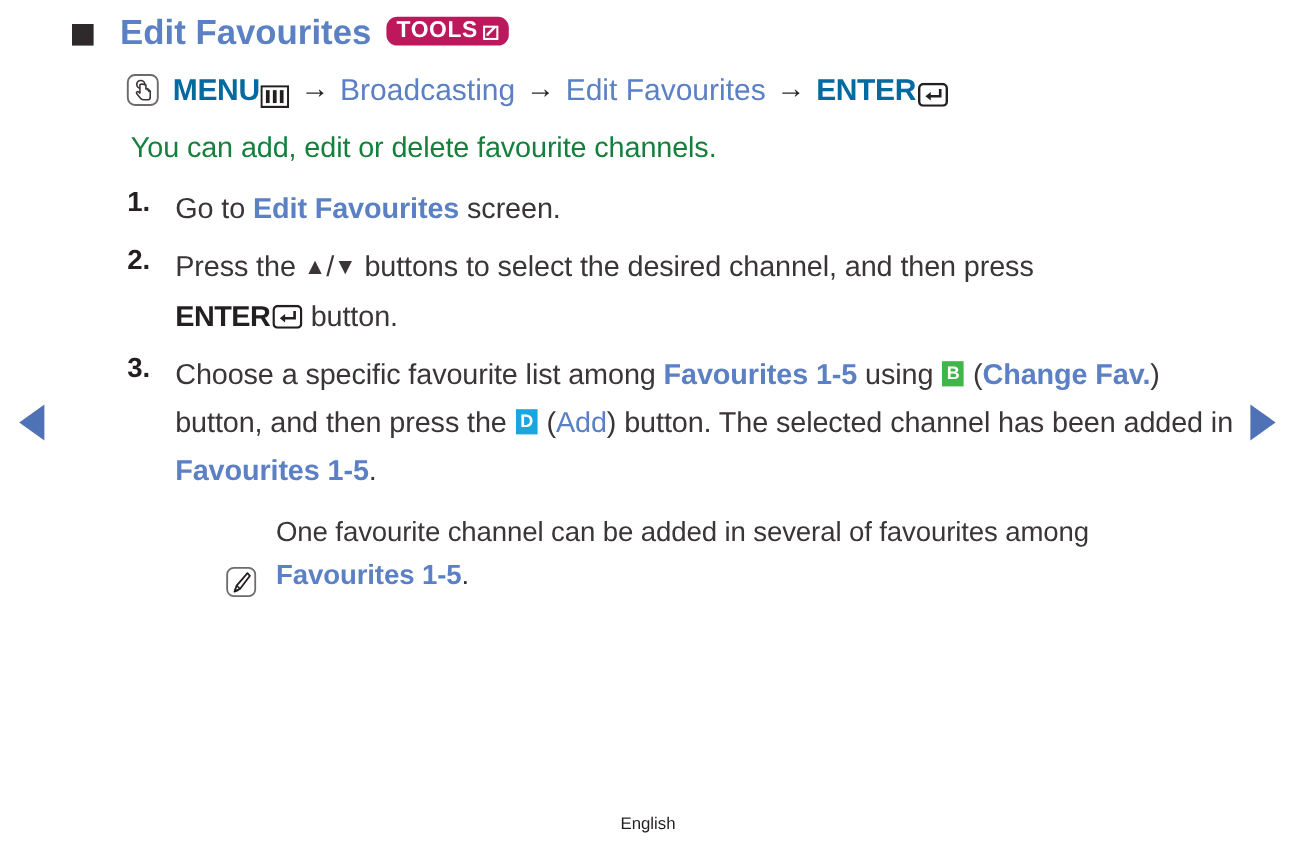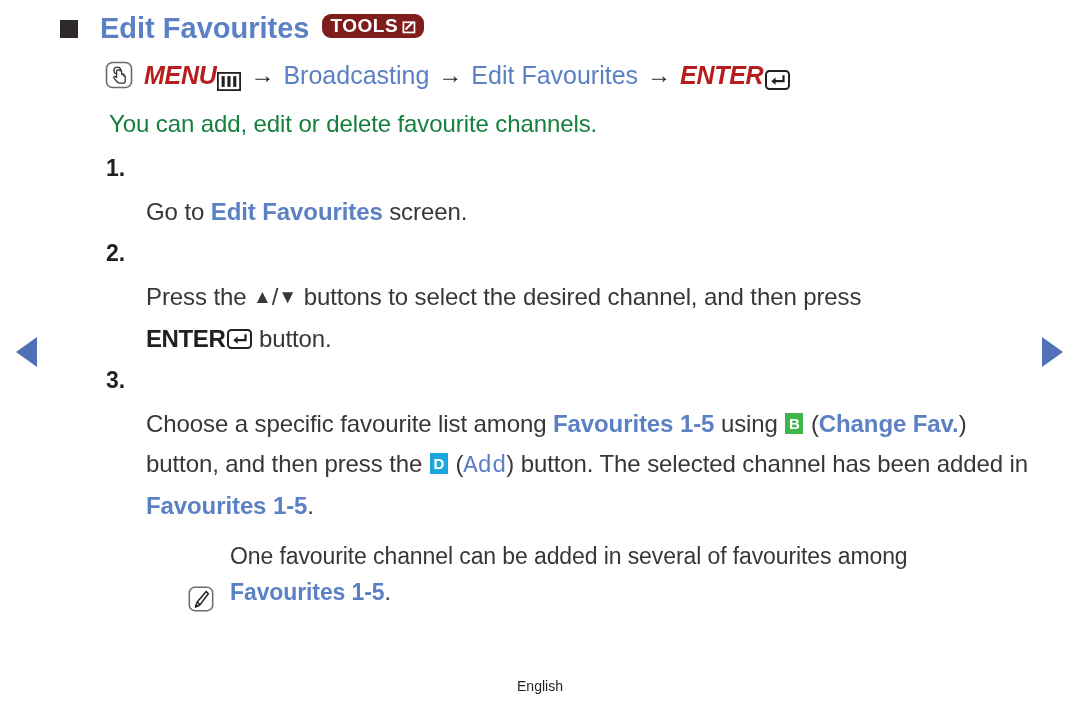--- a/index.html
+++ b/index.html
@@ -63,21 +63,21 @@
     font-weight: bold;
     color: #5b80c4;
     letter-spacing: 0px;
     white-space: nowrap;
   }
 
   
   .tools-badge {
     display: inline-flex;
     align-items: center;
-    background: #7f1d1d;
+    background: #be185d;
     color: #ffffff;
     border-radius: 9px;
     padding: 2px 7px 3px 9px;
     margin-left: 12px;
     font-size: 19px;
     font-weight: bold;
     letter-spacing: 0.5px;
     vertical-align: middle;
     position: relative;
     top: -3px;
@@ -103,23 +103,22 @@
     white-space: nowrap;
   }
   .oo-icon {
     width: 30px;
     height: 30px;
     margin-right: 10px;
     flex: 0 0 auto;
   }
   .mp-bold {
     font-weight: bold;
-    color: #b91c1c;
+    color: #0369a1;
     letter-spacing: -0.3px;
-    font-style: italic;
   }
   .mp-blue {
     color: #5b80c4;
     font-weight: normal;
   }
   .mp-arrow {
     color: #231f20;
     margin: 0 9px;
     font-weight: normal;
     font-size: 24px;
@@ -170,29 +169,27 @@
     text-align: left;
     padding-left: 2px;
     box-sizing: border-box;
   }
   .step-body {
     flex: 1 1 auto;
     font-size: 24px;
     line-height: 40px;
     color: #3a3537;
     letter-spacing: -0.1px;
-    margin-top: 37px;
   }
   .blue {
     color: #5b80c4;
     font-weight: bold;
   }
   .blue-norm {
     color: #5b80c4;
-    font-family: Liberation Mono, monospace;
   }
   .bold-dark {
     font-weight: bold;
     color: #231f20;
     letter-spacing: -0.4px;
   }
   .arrow-glyph {
     font-size: 19px;
     position: relative;
     top: -2px;

